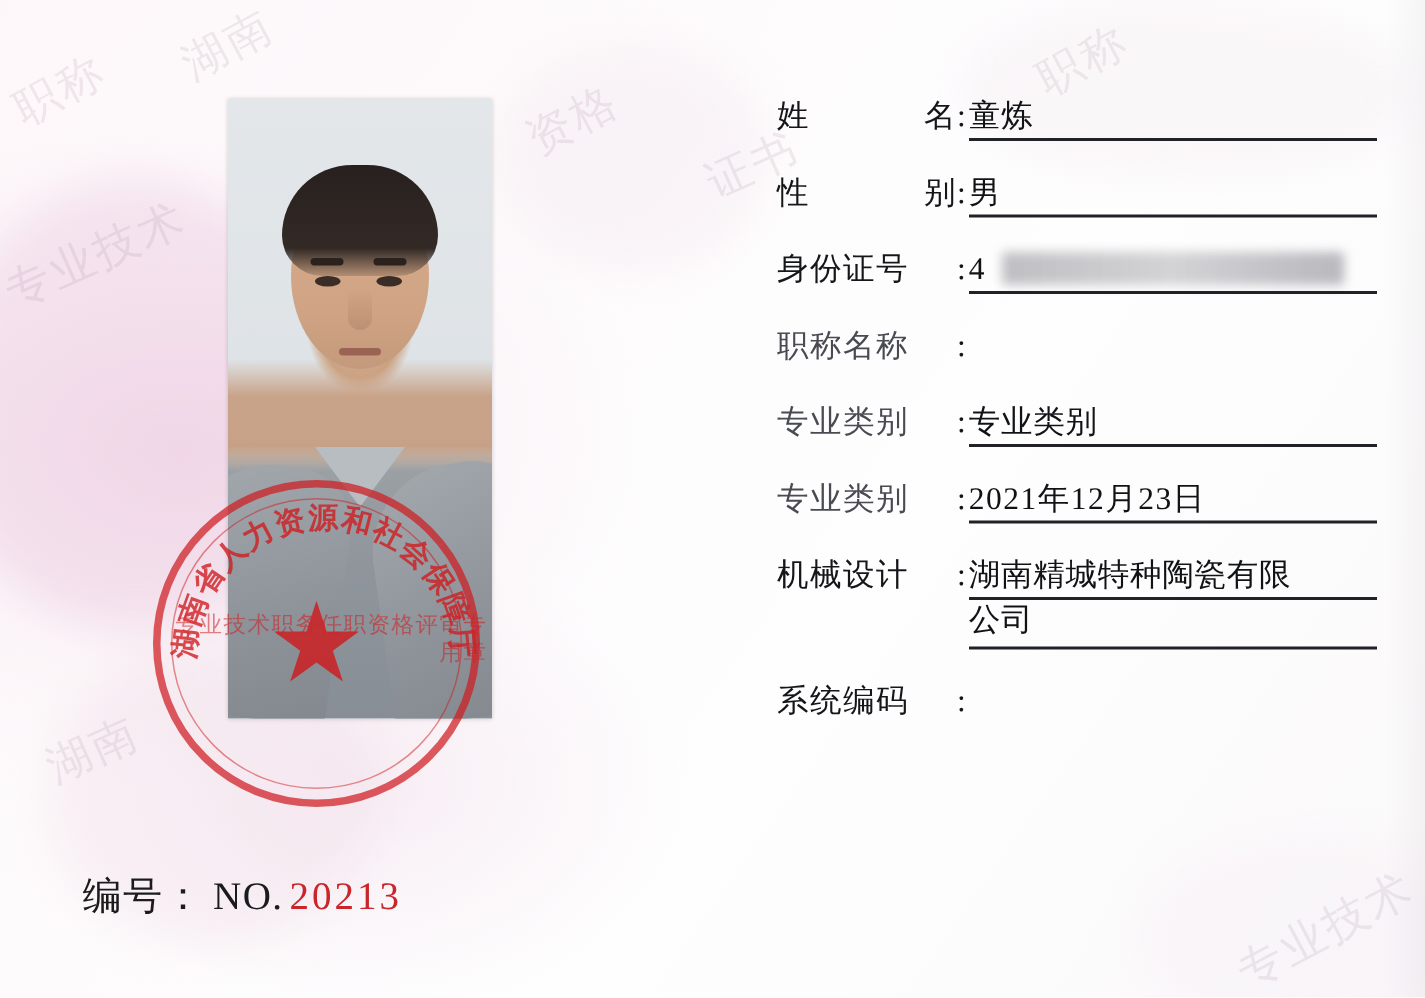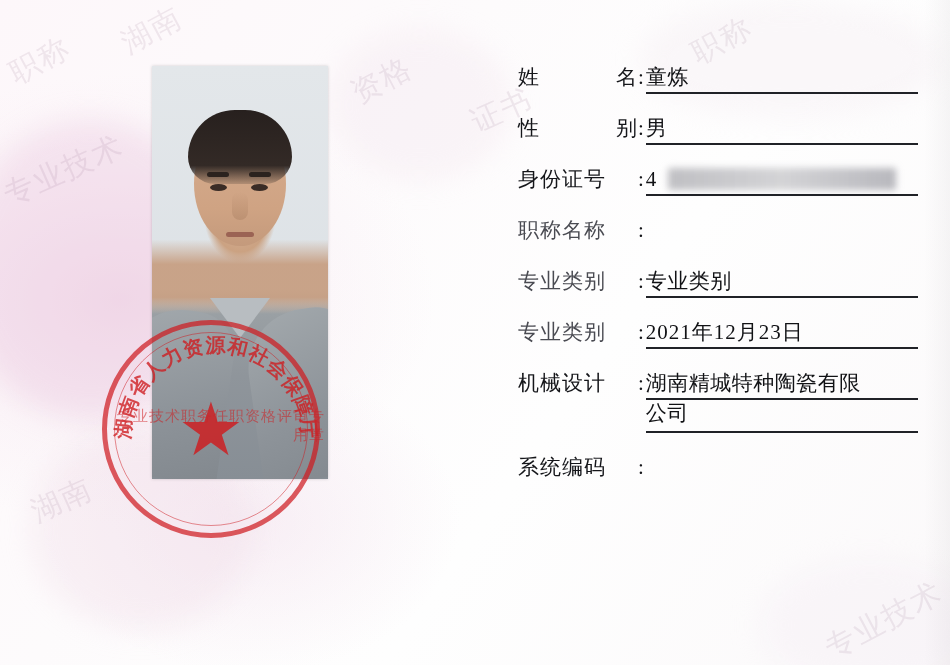--- a/index.html
+++ b/index.html
@@ -345,20 +345,23 @@
       <text>
         <textPath href="#arcpath" startOffset="50%" text-anchor="middle" id="seal-top-text">湖南省人力资源和社会保障厅</textPath>
       </text>
     </svg>
     <div id="seal-center-text">专业技术职务任职资格评审专用章</div>
     <div class="star">
       <span>★</span>
     </div>
   </div>
 
+  <div id="serial">
+    <span class="no-label">编号：</span><span class="no-prefix">NO.</span><span class="no-value">20213</span>
+  </div>
 
   <div id="fields">
       <div class="field-row">
         <div class="field-label spread">
           <span>姓</span>
           <span>名</span>
         </div>
         <div class="colon">:</div>
         <div class="field-value-wrap">
           <div class="field-value">童炼</div>

